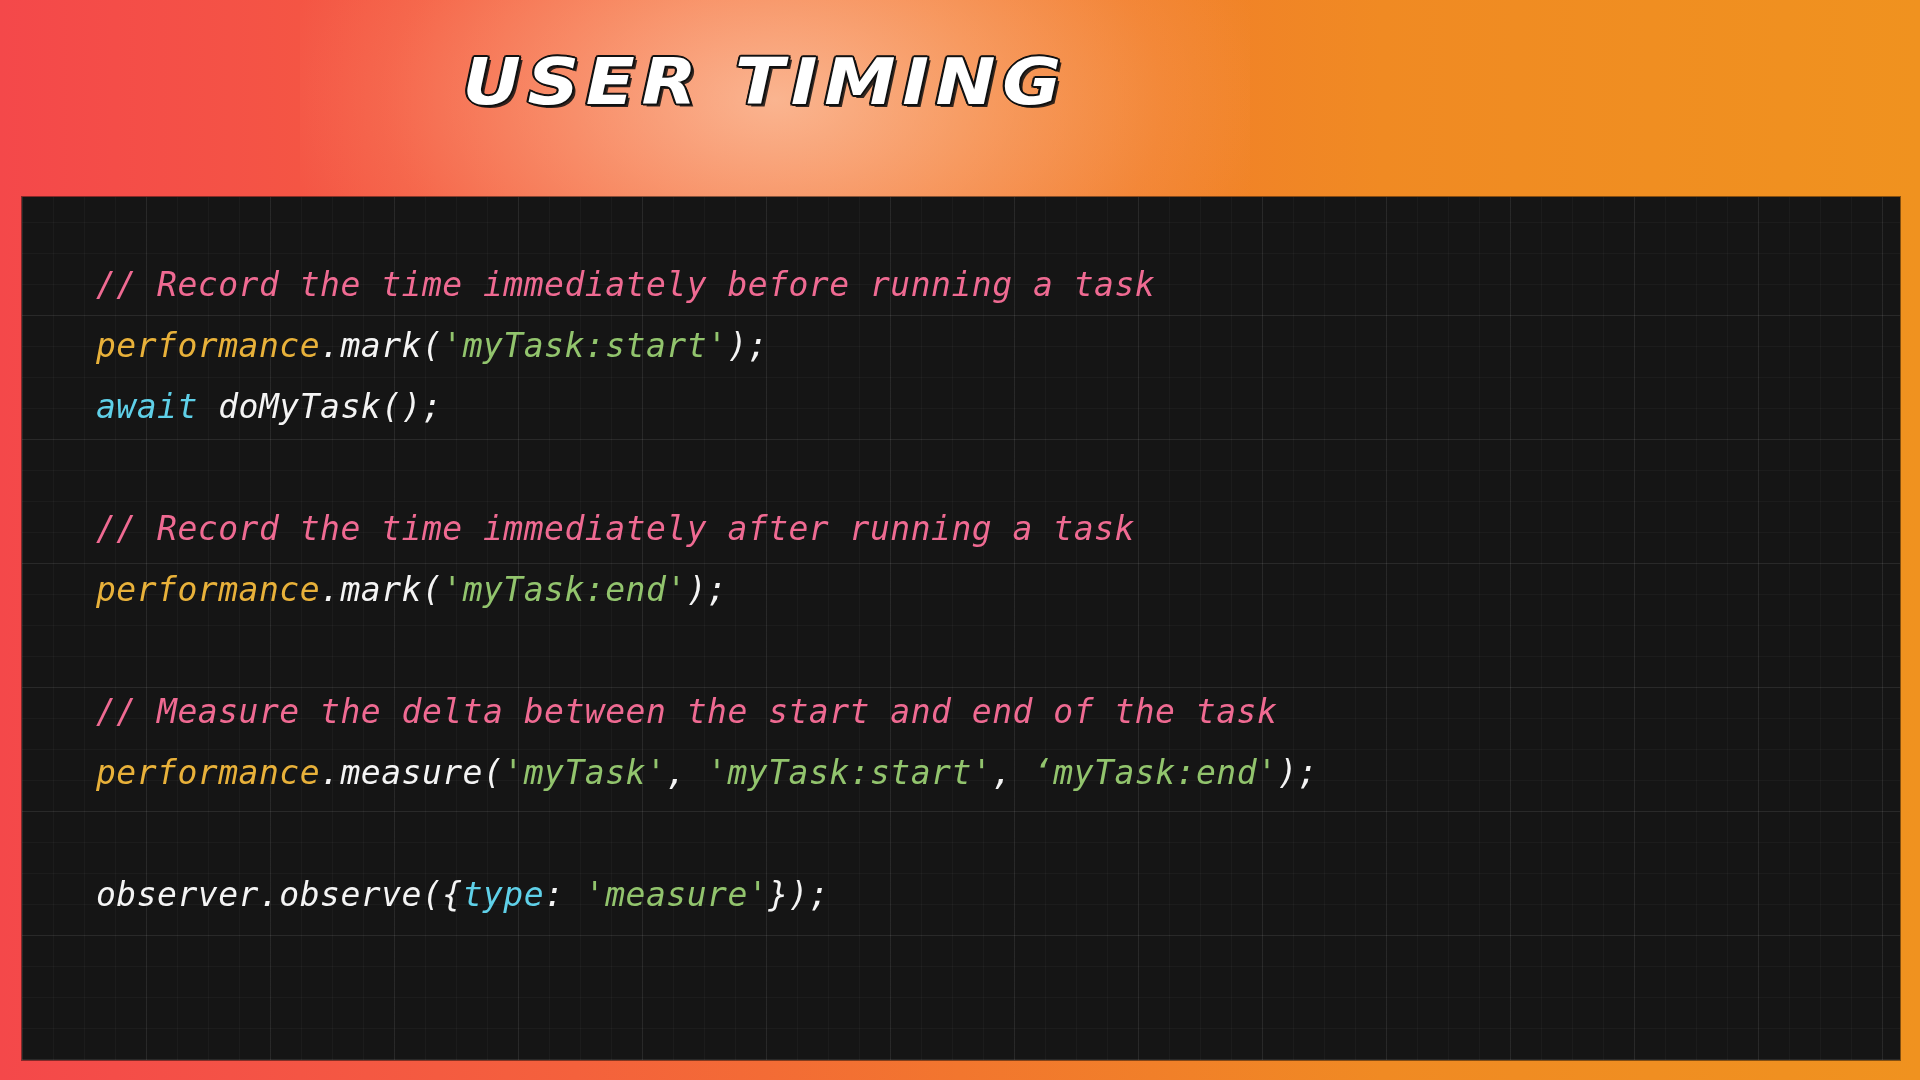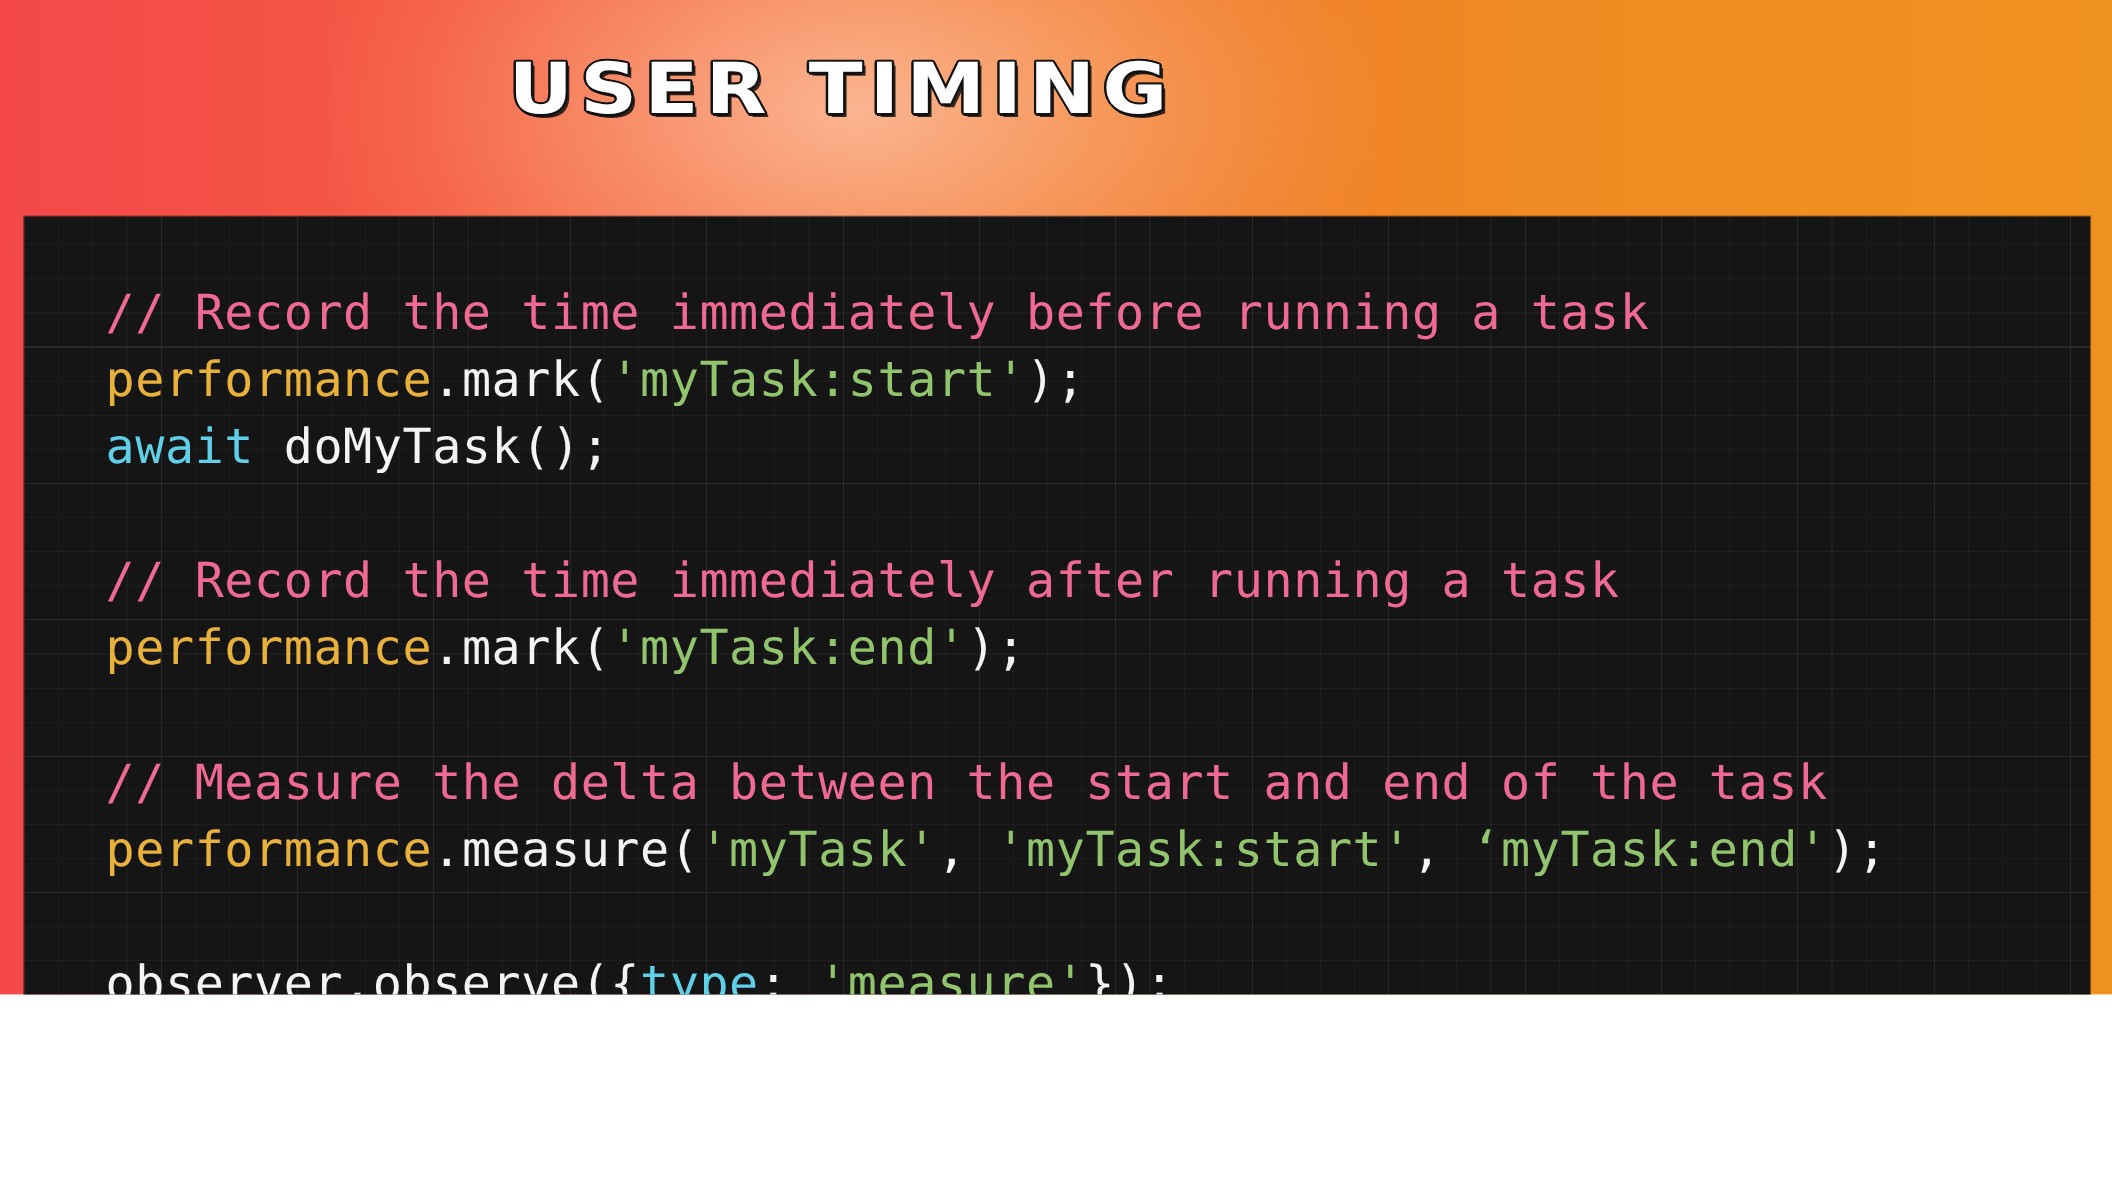--- a/index.html
+++ b/index.html
@@ -5,29 +5,30 @@
   * { margin:0; padding:0; box-sizing:border-box; }
   html, body {
     width:1920px; height:1080px;
     overflow:hidden;
     font-family:"Liberation Sans", sans-serif;
   }
 
   
   #slide {
     position:relative;
-    width:1920px; height:904px;
+    width:1920px; height:1080px;
     background:linear-gradient(90deg,
         #f4484a 0%,
         #f45246 12%,
         #f4613c 30%,
         #f2762e 50%,
         #f08a23 72%,
         #f0921f 100%);
     overflow:hidden;
+    font-style:italic;
   }
   
   #glow {
     position:absolute;
     left:300px; top:-180px;
     width:950px; height:560px;
     background:radial-gradient(ellipse at center,
         rgba(255,225,200,0.62) 0%,
         rgba(255,210,175,0.38) 32%,
         rgba(255,190,150,0.14) 58%,
@@ -80,21 +81,21 @@
         rgba(255,255,255,0.055) 0px, rgba(255,255,255,0.055) 1px,
         rgba(255,255,255,0) 1px, rgba(255,255,255,0) 124px);
     box-shadow:0 0 0 1px rgba(0,0,0,0.45);
     overflow:hidden;
   }
 
   #code {
     position:absolute;
     left:74px; top:57px;
     font-family:"DejaVu Sans Mono", monospace;
-    font-size:44px;
+    font-size:33px;
     line-height:61px;
     white-space:pre;
     letter-spacing:0.5px;
   }
   .line { display:block; height:61px; }
   .line.blank { }
 
   
   .tok { }
 </style>

